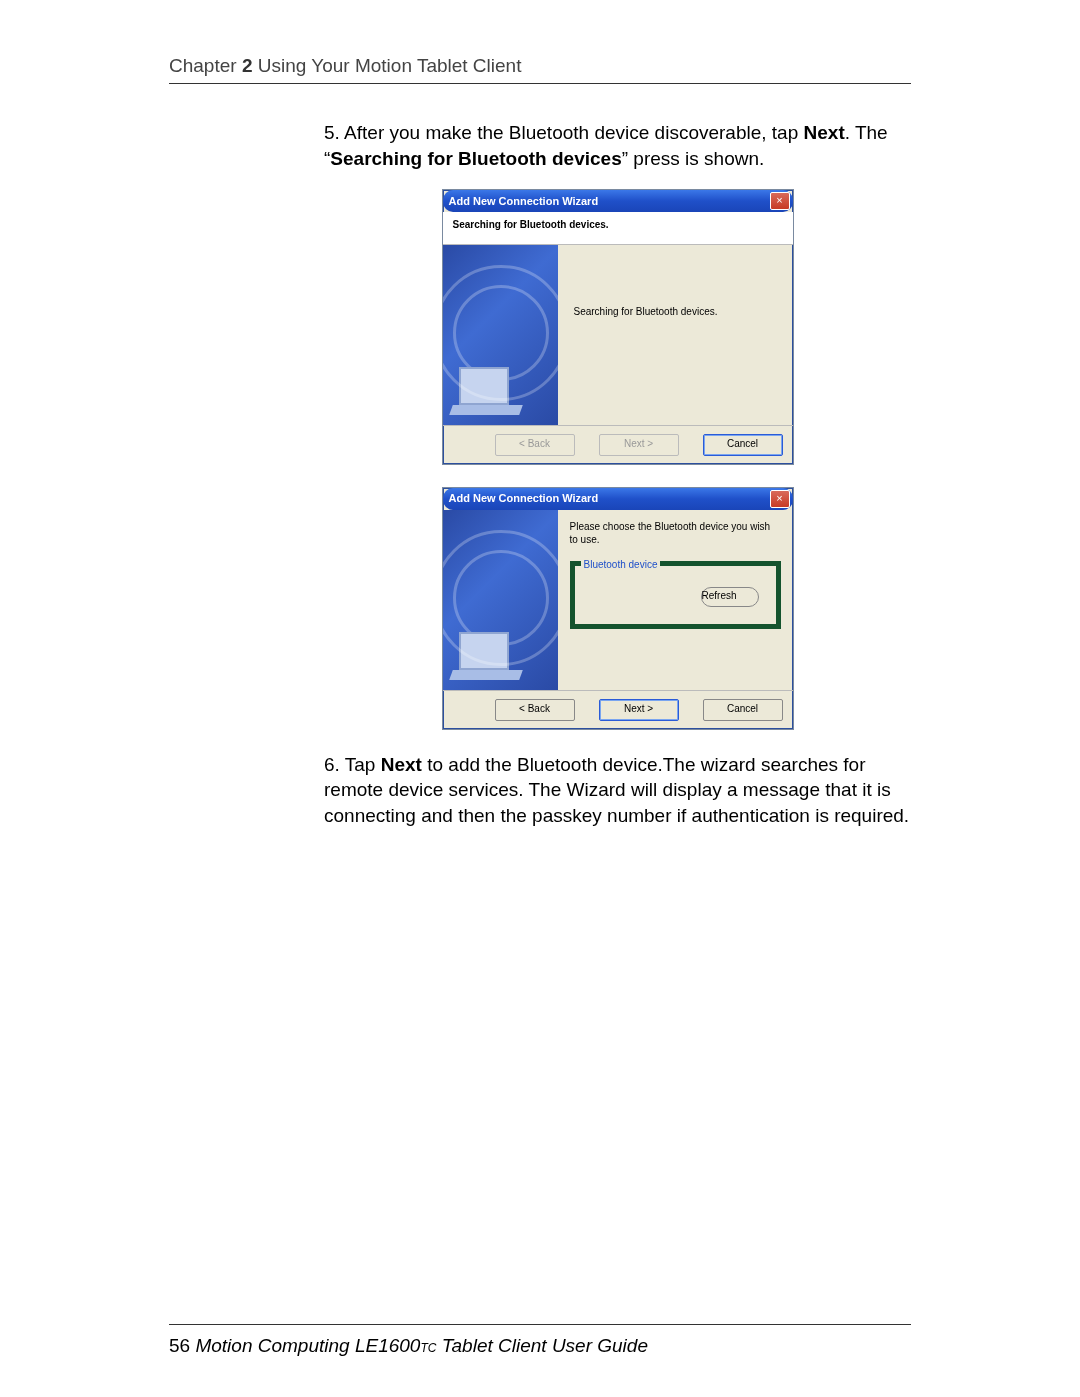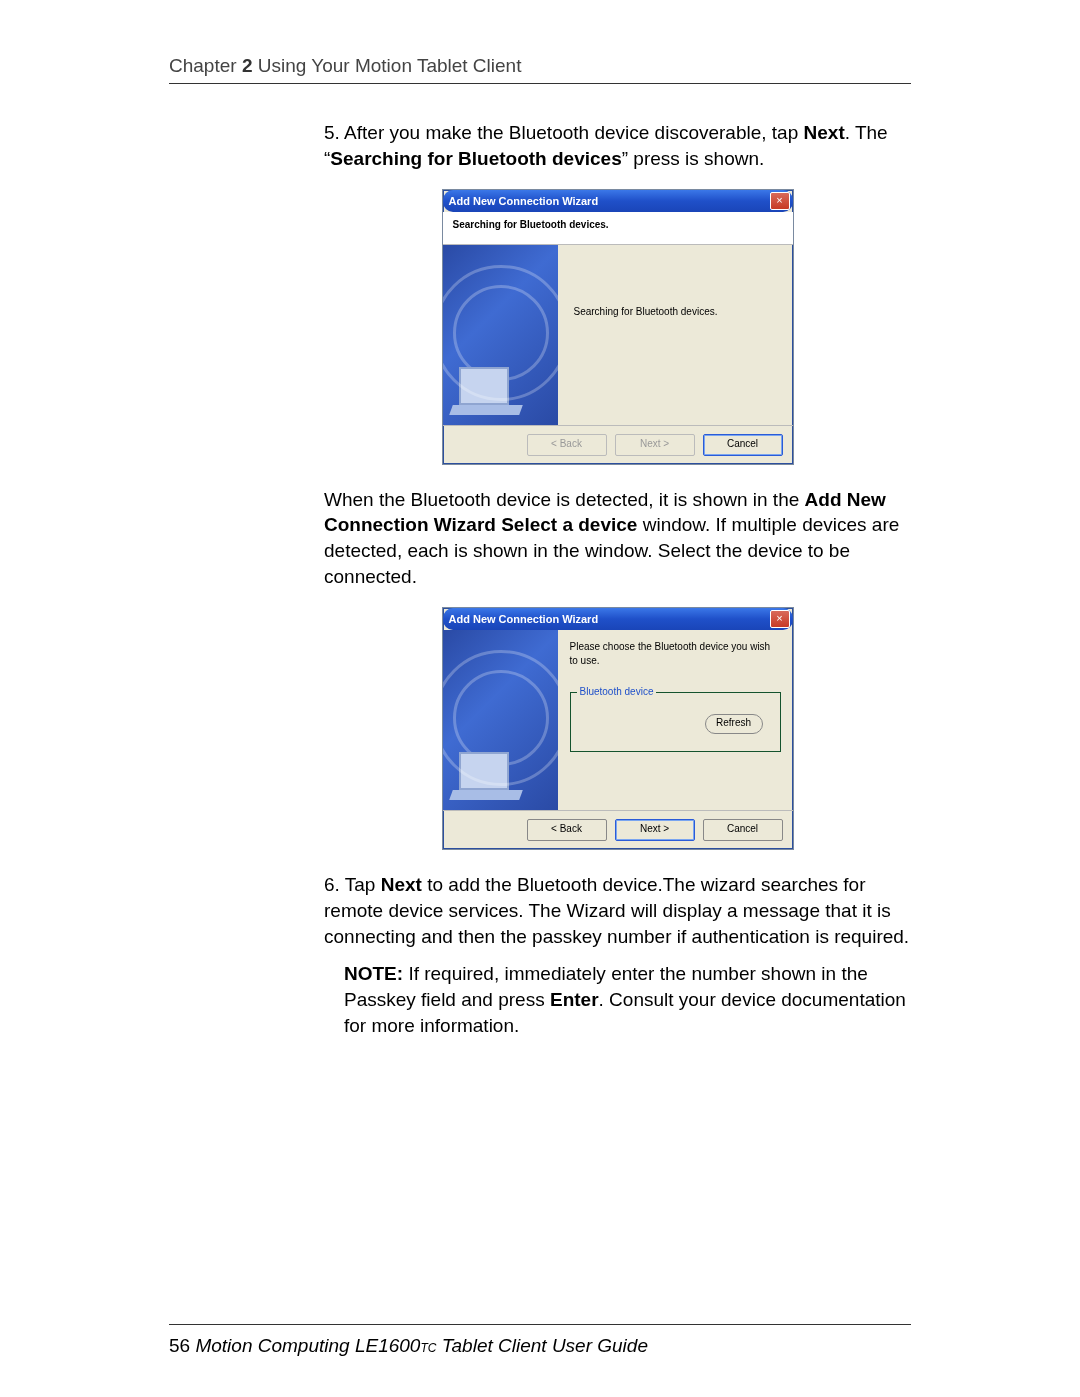--- a/index.html
+++ b/index.html
@@ -123,24 +123,24 @@
     font-size: 10px;
     display:flex;
     flex-direction:column;
     gap:6px;
   }
   .xp-main .msg-center {
     margin-top:50px;
     margin-left:4px;
   }
   .device-group {
-    border: 1px solid #14532d;
+    border: 5px solid #14532d;
     padding: 17px;
     position:relative;
-    margin-top:19px;
+    margin-top:8px;
   }
   .device-group .legend{
     position:absolute; top:-8px; left:6px;
     background:#ece9d8;
     padding:0 3px;
     color:#1f50c9;
     font-size:10px;
   }
   .device-list {
     border:1px solid #7f9db9;
@@ -168,39 +168,39 @@
     color:#fff;
     font-size:8px; line-height:11px; text-align:center;
     display:inline-block;
   }
   .refresh-row{ display:flex; justify-content:flex-end; margin-top:4px;}
   .xp-buttons {
     border-top: 1px solid #bbb;
     padding: 8px 10px;
     display: flex;
     justify-content: flex-end;
-    gap: 8px;
+    gap: 24px;
   }
   .xp-btn {
     min-width: 62px;
     height: 20px;
     font-size: 10px;
     background: #ece9d8;
     border: 1px solid #888;
     border-radius: 2px;
     padding: 0 8px;
     line-height:18px;
     text-align:center;
   }
   .xp-btn.disabled { color:#999; border-color:#bbb; }
   .xp-btn.default { border:1px solid #2a5bd7; box-shadow: inset 0 0 0 1px #7aa5f0; }
   .small-btn {
     height:18px; min-width:56px; font-size:10px;
     background:#ece9d8; border:1px solid #888; border-radius:10px;
-    line-height:16px; text-align:center;
+    line-height:16px; 
   }
   .note-block{
     margin-top:12px;
     margin-left:20px;
   }
   .footer {
     margin-top:auto;
     border-top: 1px solid #333;
     padding-top:10px;
     font-style: italic;
@@ -244,23 +244,20 @@
           </div>
         </div>
         <div class="xp-buttons">
           <span class="xp-btn disabled">&lt; Back</span>
           <span class="xp-btn disabled">Next &gt;</span>
           <span class="xp-btn default">Cancel</span>
         </div>
       </div>
     </div>
 
-    <div class="step">
-      <span>When the Bluetooth device is detected, it is shown in the </span><span class="bold">Add New Connection Wizard Select a device</span><span> window. If multiple devices are detected, each is shown in the window. Select the device to be connected.</span>
-    </div>
 
     <div class="center-block">
       <div class="xp-window">
         <div class="xp-titlebar">
           <span class="xp-title">Add New Connection Wizard</span>
           <span class="xp-close">×</span>
         </div>
         <div class="xp-body">
           <div class="xp-sideimg">
             <div class="laptop"></div>
@@ -281,23 +278,20 @@
           <span class="xp-btn">Cancel</span>
         </div>
       </div>
     </div>
 
     <div class="step">
       <span class="num">6.</span>
       <span>Tap </span><span class="bold">Next</span><span> to add the Bluetooth device.The wizard searches for remote device services. The Wizard will display a message that it is connecting and then the passkey number if authentication is required.</span>
     </div>
 
-    <div class="note-block">
-      <span class="bold">NOTE:</span><span> If required, immediately enter the number shown in the Passkey field and press </span><span class="bold">Enter</span><span>. Consult your device documentation for more information.</span>
-    </div>
 
   </div>
 
   <div class="footer">
     <span class="pnum">56</span>
     <span>Motion Computing LE1600</span><span class="tc">TC</span><span> Tablet Client User Guide</span>
   </div>
 
 </div>
 

